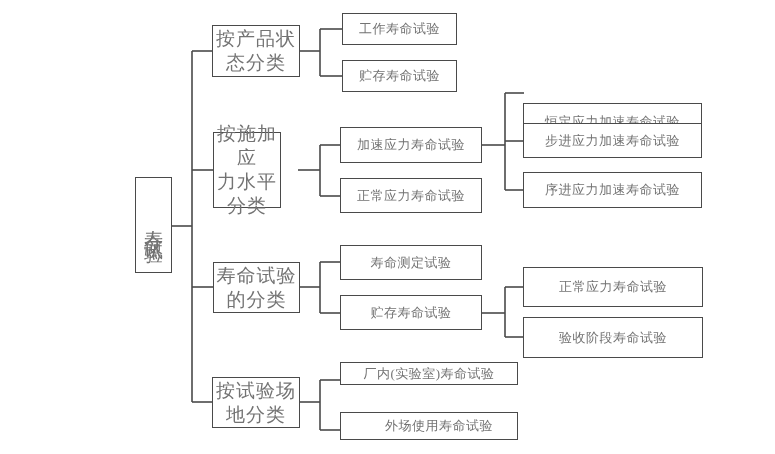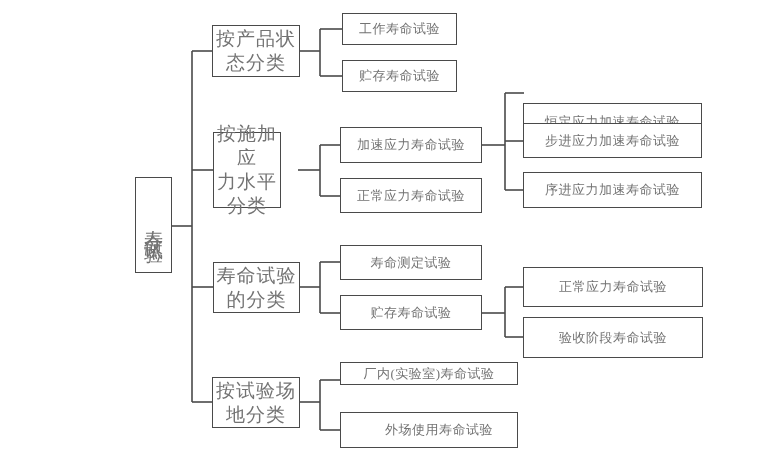--- a/index.html
+++ b/index.html
@@ -122,15 +122,15 @@
   <div class="node branch" style="left:213px; top:262px; width:87px; height:51px;">寿命试验
 的分类</div>
   <div class="node leaf" style="left:340px; top:245px; width:142px; height:35px;">寿命测定试验</div>
   <div class="node leaf" style="left:340px; top:295px; width:142px; height:35px;">贮存寿命试验</div>
   <div class="node leaf" style="left:523px; top:267px; width:180px; height:40px;">正常应力寿命试验</div>
   <div class="node leaf" style="left:523px; top:317px; width:180px; height:41px;">验收阶段寿命试验</div>
 
   <div class="node branch" style="left:212px; top:377px; width:88px; height:51px;">按试验场
 地分类</div>
   <div class="node leaf" style="left:340px; top:362px; width:178px; height:23px;">厂内(实验室)寿命试验</div>
-  <div class="node leaf" style="left:340px; top:412px; width:178px; height:36px;padding-left:20px;">外场使用寿命试验</div>
+  <div class="node leaf" style="left:340px; top:412px; width:178px; height:28px;padding-left:20px;">外场使用寿命试验</div>
 
 </div>
 
 </body></html>

